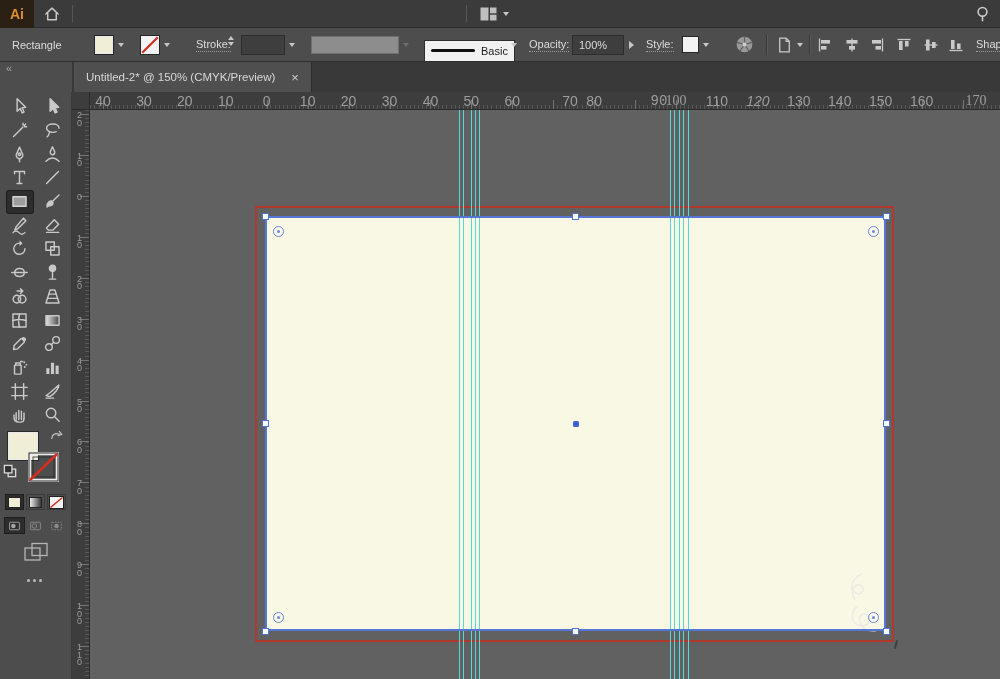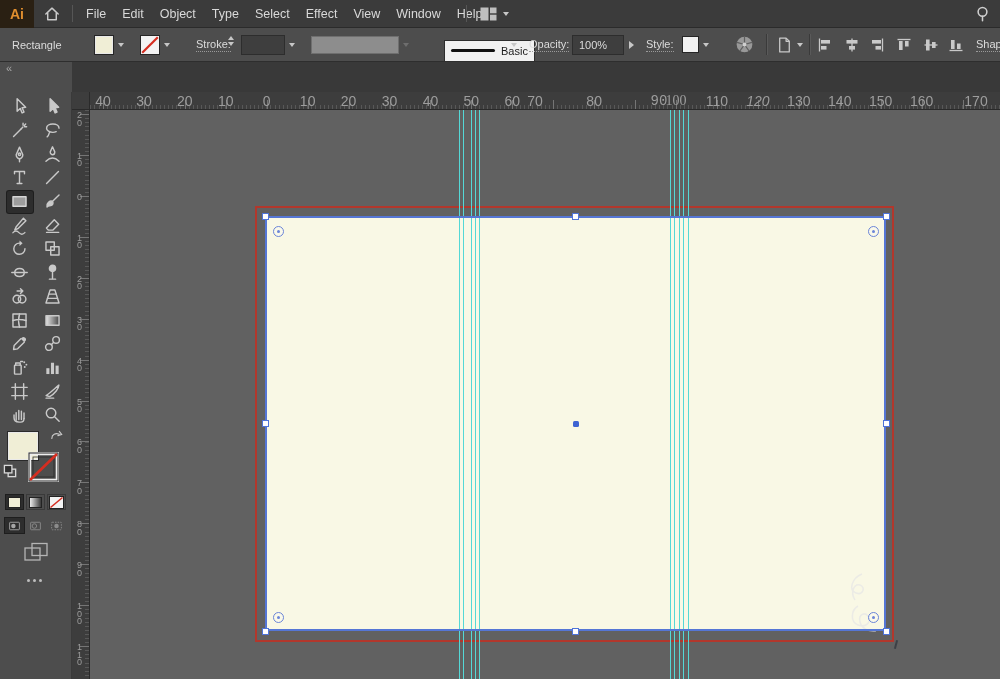--- a/index.html
+++ b/index.html
@@ -103,31 +103,20 @@
     <div class="logo">
         <span>Ai</span>
       </div>
     <div class="home-btn">
       <svg width="18" height="18" viewBox="0 0 16 16" fill="none" stroke="#c9c9c9" stroke-width="1.3" stroke-linecap="round" stroke-linejoin="round">
           <path d="M2.5 8 L8 2.8 L13.5 8"></path>
           <path d="M4.2 7 V13.2 H11.8 V7"></path>
         </svg>
     </div>
     <div class="msep" style="left:72px"></div>
-    <div class="menu-items" id="menu-items">
-        <span class="menu-item">File</span>
-        <span class="menu-item">Edit</span>
-        <span class="menu-item">Object</span>
-        <span class="menu-item">Type</span>
-        <span class="menu-item">Select</span>
-        <span class="menu-item">Effect</span>
-        <span class="menu-item">View</span>
-        <span class="menu-item">Window</span>
-        <span class="menu-item">Help</span>
-      </div>
     <div class="msep" style="left:466px"></div>
     <div class="ws-btn">
       <svg width="17" height="14" viewBox="0 0 17 14">
           <rect x="0.5" y="0.5" width="8" height="13" fill="#bfbfbf"></rect>
           <rect x="10" y="0.5" width="6.5" height="5.8" fill="#bfbfbf"></rect>
           <rect x="10" y="7.7" width="6.5" height="5.8" fill="#bfbfbf"></rect>
         </svg>
       <span class="caret"></span>
     </div>
     <div class="search-btn">
@@ -169,21 +158,21 @@
       </div>
     <div class="cb" style="left:289px">
         <span class="caret"></span>
       </div>
     <div class="cb" style="left:311px;top:8px;height:18px">
         <span class="profilebox" style="width:88px"></span>
       </div>
     <div class="cb" style="left:403px">
         <span class="caret dis"></span>
       </div>
-    <div class="cb" style="left:444px;top:6px;height:33px">
+    <div class="cb" style="left:424px;top:6px;height:33px">
       <span class="brushbox">
           <span class="brushline"></span>
           <span>Basic</span>
         </span>
     </div>
     <div class="cb" style="left:511px">
         <span class="caret"></span>
       </div>
     <div class="cb" style="left:529px">
         <span class="dotted">Opacity:</span>
@@ -270,20 +259,24 @@
         </svg>
     </div>
     <div class="cb" style="left:976px">
         <span class="dotted">Shap</span>
       </div>
   </div>
 
   <div class="tabrow">
     <div class="tools-top">
       <span class="collapse">«</span>
+    </div>
+    <div class="doc-tab">
+      <span>Untitled-2* @ 150% (CMYK/Preview)</span>
+      <span class="tab-close">×</span>
     </div>
   </div>
 
   <div class="toolbar">
     <div class="tools-grid" id="tools-grid">
         <div class="tool">
           <svg width="19" height="19" viewBox="0 0 16 16" fill="none" stroke="#c9c9c9" stroke-width="1.2" stroke-linecap="round" stroke-linejoin="round">
             <path d="M6 1.5 L6 12 L8.6 9.6 L10.2 13.4 L11.8 12.7 L10.2 9 L13.2 8.7 Z"></path>
           </svg>
         </div>
@@ -530,31 +523,31 @@
       <span class="hlab" style="left: 71.93px;">30</span>
       <span class="hlab" style="left: 112.86px;">20</span>
       <span class="hlab" style="left: 153.79px;">10</span>
       <span class="hlab" style="left: 194.72px;">0</span>
       <span class="hlab" style="left: 235.65px;">10</span>
       <span class="hlab" style="left: 276.58px;">20</span>
       <span class="hlab" style="left: 317.51px;">30</span>
       <span class="hlab" style="left: 358.44px;">40</span>
       <span class="hlab" style="left: 399.37px;">50</span>
       <span class="hlab" style="left: 440.3px;">60</span>
-      <span class="hlab" style="left: 463px;">70</span>
+      <span class="hlab" style="left: 498px;">70</span>
       <span class="hlab" style="left: 522.16px;">80</span>
       <span class="hlab" style="left: 587px; font-family: Liberation Mono, monospace;">90</span>
       <span class="hlab" style="left: 604.02px; font-family: Liberation Serif, serif;">100</span>
       <span class="hlab" style="left: 644.95px;">110</span>
       <span class="hlab" style="left: 685.88px; font-style: italic;">120</span>
       <span class="hlab" style="left: 726.81px;">130</span>
       <span class="hlab" style="left: 767.74px;">140</span>
       <span class="hlab" style="left: 808.67px;">150</span>
       <span class="hlab" style="left: 849.6px;">160</span>
-      <span class="hlab" style="left: 904px;">170</span>
+      <span class="hlab" style="left: 904px; font-family: Liberation Serif, serif;">170</span>
     </div>
   <div class="vruler" id="vruler">
       <span class="vlab" style="top: 2px;">2
 0</span>
       <span class="vlab" style="top: 42.93px;">1
 0</span>
       <span class="vlab" style="top: 83.86px;">0</span>
       <span class="vlab" style="top: 124.79px;">1
 0</span>
       <span class="vlab" style="top: 165.72px;">2

